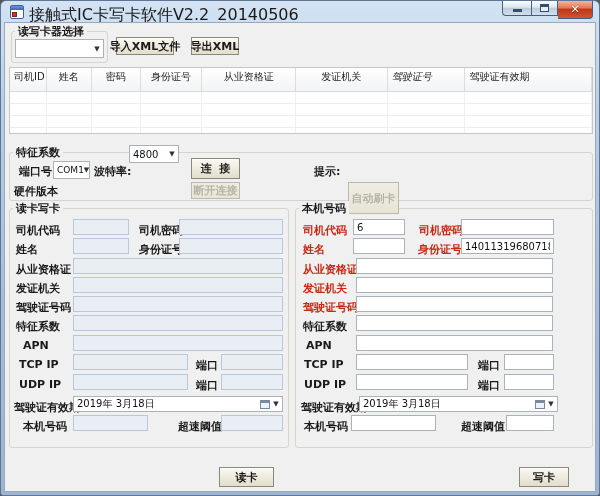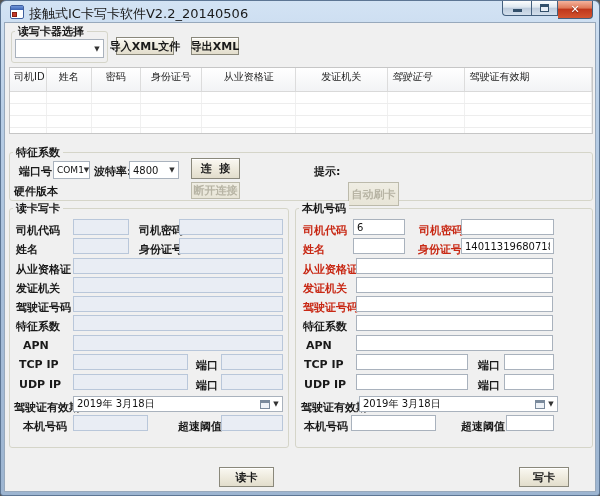--- a/index.html
+++ b/index.html
@@ -6,21 +6,21 @@
   *{box-sizing:border-box;font-family:"DejaVu Sans",sans-serif;}
   .window{position:relative;width:600px;height:496px;margin:0;
     background:linear-gradient(180deg,#d3e3f4 0%,#b8cee6 22%,#a6bed9 60%,#9db5d1 100%);
     border:1px solid #5d7694;border-radius:6px 6px 3px 3px;overflow:hidden;}
   
   .titlebar{position:absolute;left:0;top:0;right:0;height:22px;}
   .app-icon{position:absolute;left:9px;top:4px;width:14px;height:14px;background:#fff;
     border:1px solid #3f5f9e;border-radius:2px;}
   .app-icon .bar{position:absolute;left:0;top:0;right:0;height:4px;background:linear-gradient(#6f94d8,#3b63b4);}
   .app-icon .red{position:absolute;left:1px;bottom:1px;width:5px;height:5px;background:#c23a2b;border:1px solid #8c2013;}
-  .title-text{position:absolute;left:28px;top:4px;font-size:13px;color:#1a1a1a;white-space:nowrap;}
+  .title-text{position:absolute;left:28px;top:4px;font-size:16px;color:#1a1a1a;white-space:nowrap;}
   .caption{position:absolute;top:0;right:6px;display:flex;}
   .cap-btn{position:relative;height:15px;border:1px solid #44607e;border-top:none;
     background:linear-gradient(#fdfefe 0%,#dde7f0 45%,#bccbdc 50%,#d3dfec 100%);
     display:flex;align-items:center;justify-content:center;}
   .cap-min{width:29px;border-radius:0 0 0 4px;border-right:none;}
   .cap-max{width:27px;}
   .cap-close{width:35px;height:18px;border-left:none;border-radius:0 0 4px 0;
     background:linear-gradient(#f5b39d 0%,#e07a5a 40%,#c0381c 50%,#d4542f 100%);
     color:#fff;font-size:11px;font-weight:bold;text-shadow:0 1px 1px #7a1a08;}
   .glyph-min{display:block;width:9px;height:3px;background:#33506b;margin-top:5px;}
@@ -144,28 +144,28 @@
   </div>
 
   <div class="group" style="left:8px;top:151px;width:584px;height:49px;"></div>
   <div class="group-label" style="left:12px;top:144px;">特征系数</div>
   <div class="lbl" style="left:18px;top:163px;">端口号:</div>
   <div class="combo" style="left:52px;top:160px;width:37px;height:18px;font-size:9px;">
     <span>COM1</span>
     <span class="arr">▼</span>
   </div>
   <div class="lbl" style="left:93px;top:163px;">波特率:</div>
-  <div class="combo" style="left:128px;top:160px;width:50px;height:18px;">
+  <div class="combo" style="left:128px;top:144px;width:50px;height:18px;">
     <span>4800</span>
     <span class="arr">▼</span>
   </div>
   <div class="btn" style="left:190px;top:157px;width:49px;height:21px;">连  接</div>
   <div class="btn disabled" style="left:190px;top:181px;width:49px;height:17px;">断开连接</div>
   <div class="lbl" style="left:313px;top:163px;">提示:</div>
-  <div class="btn disabled" style="left:347px;top:181px;width:51px;height:24px;">自动刷卡</div>
+  <div class="btn disabled" style="left:347px;top:181px;width:51px;height:32px;">自动刷卡</div>
   <div class="lbl" style="left:13px;top:183px;">硬件版本</div>
 
   <div class="group" style="left:8px;top:207px;width:280px;height:240px;"></div>
   <div class="group-label" style="left:12px;top:200px;">读卡写卡</div>
 
   <div class="group" style="left:294px;top:207px;width:298px;height:240px;"></div>
   <div class="group-label" style="left:298px;top:200px;">本机号码</div>
 
   <div class="btn" style="left:218px;top:466px;width:55px;height:20px;">读卡</div>
   <div class="btn" style="left:518px;top:466px;width:50px;height:20px;">写卡</div>

